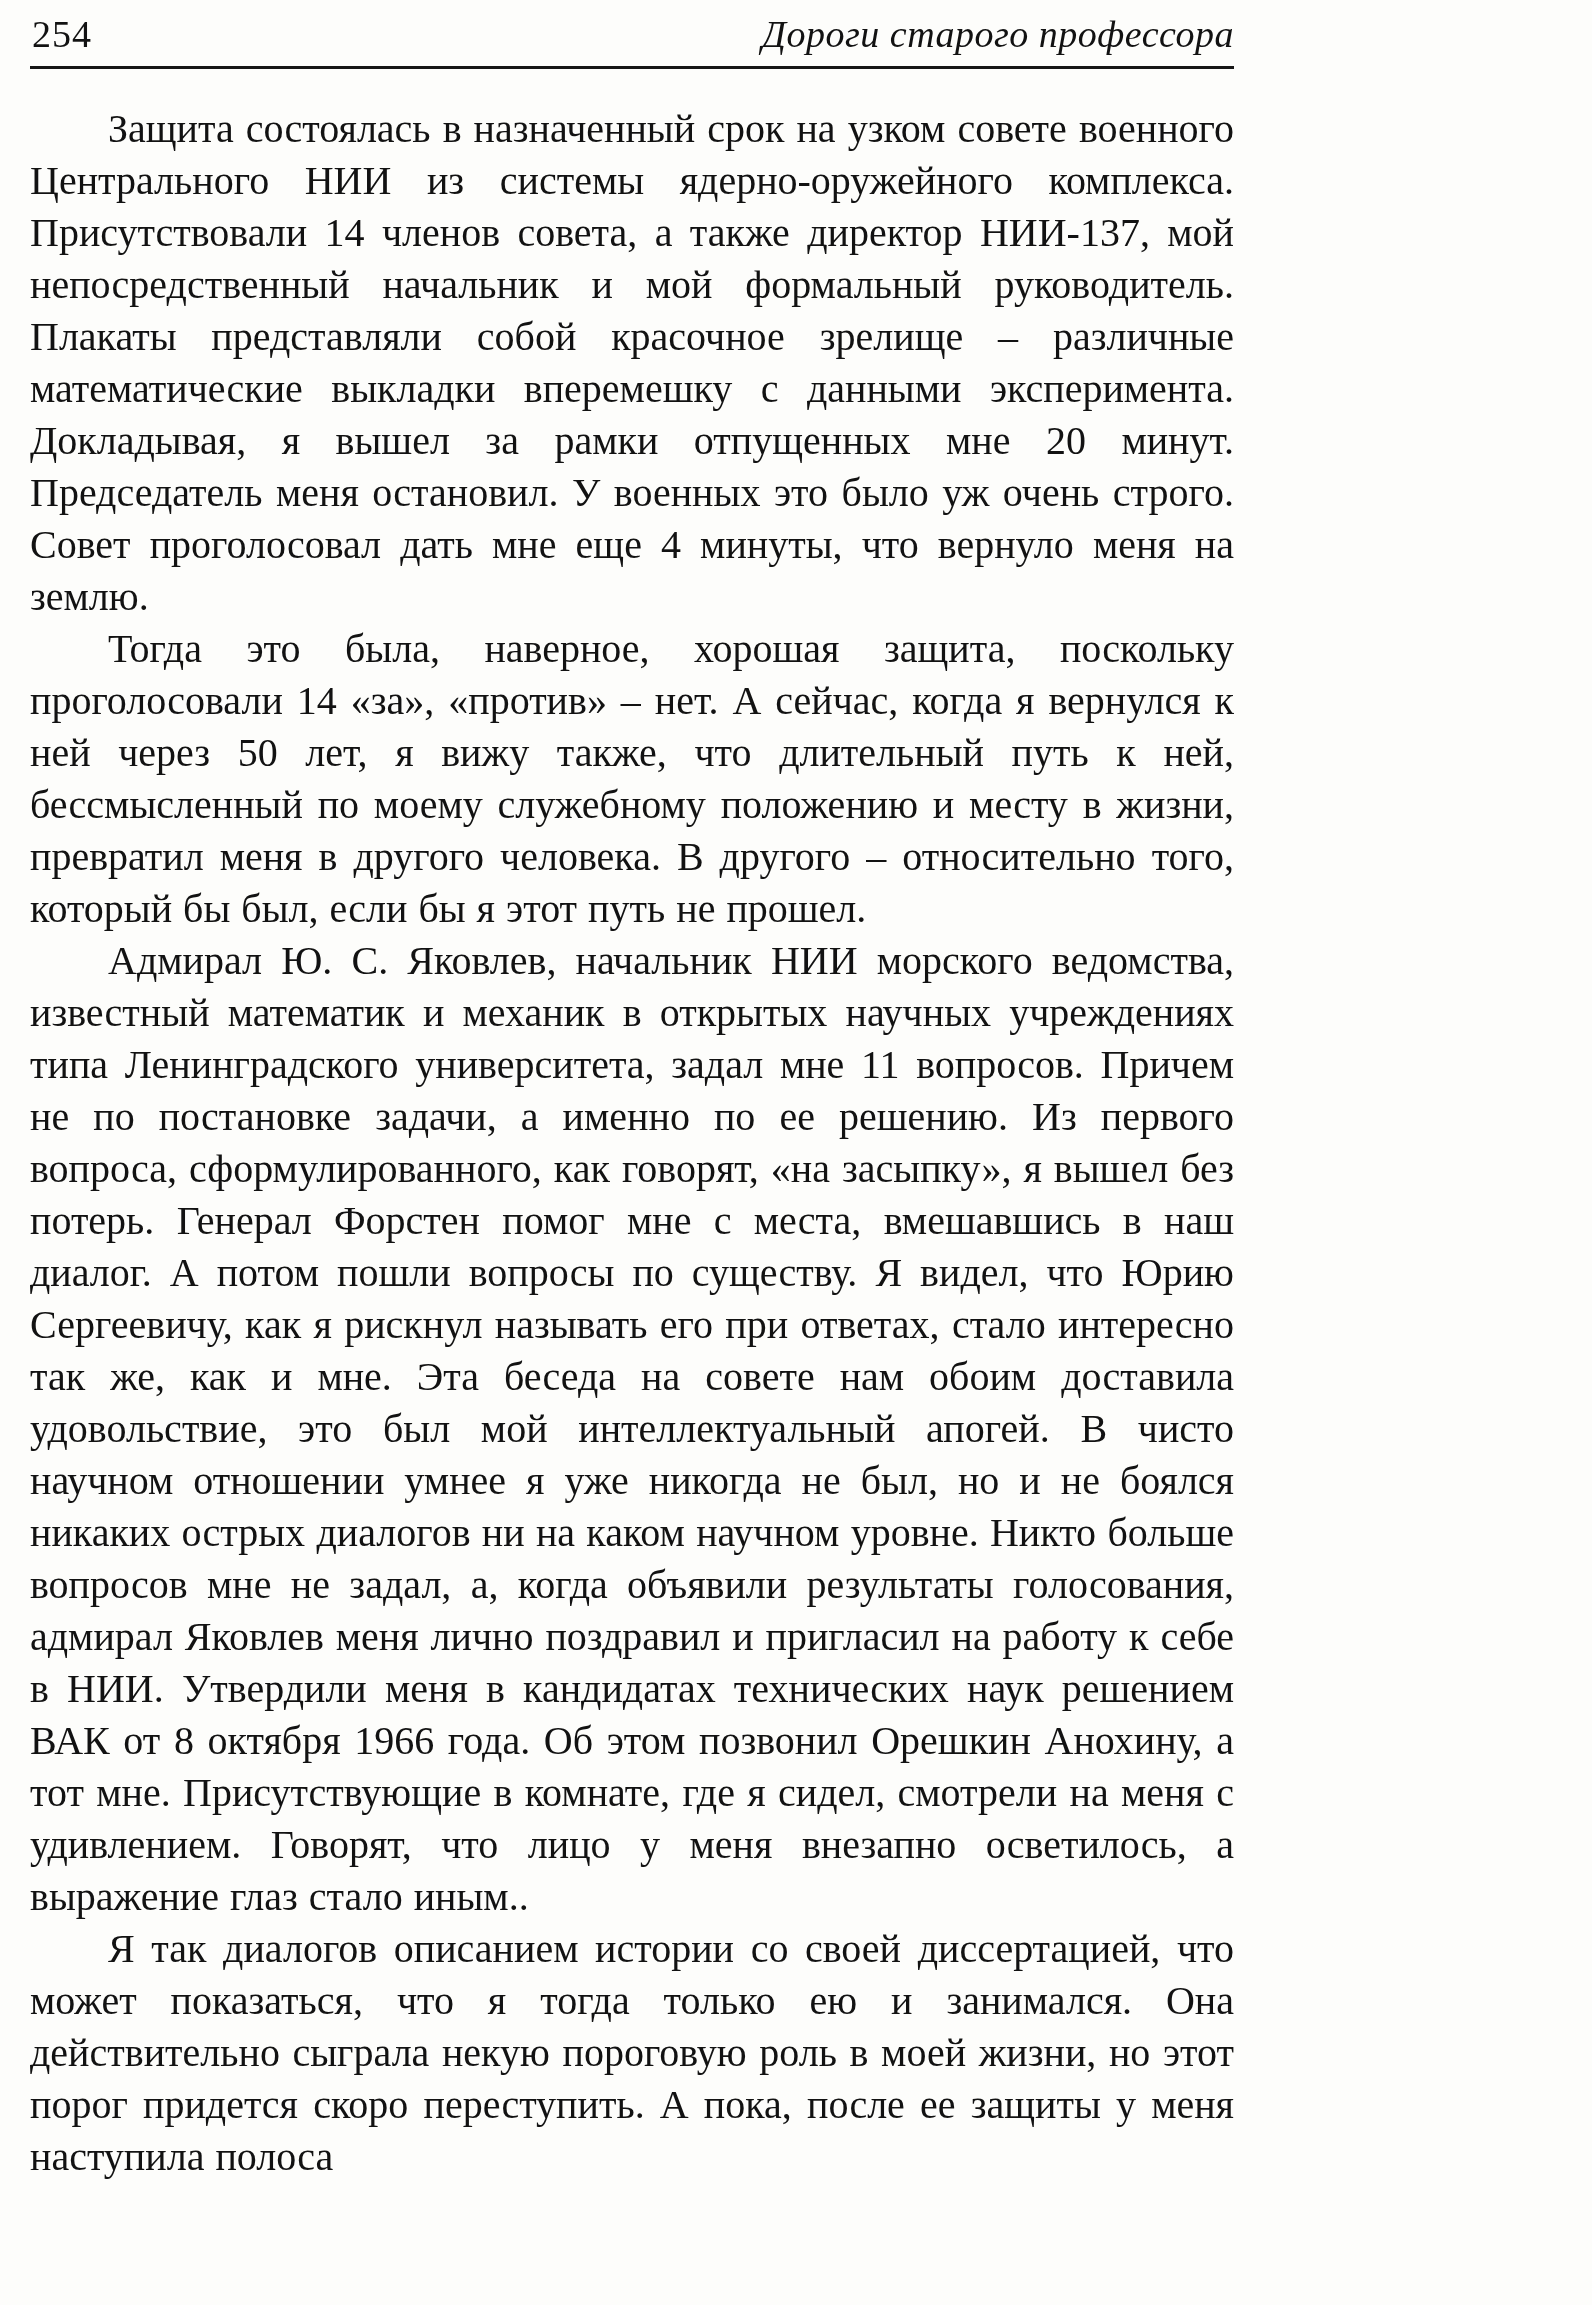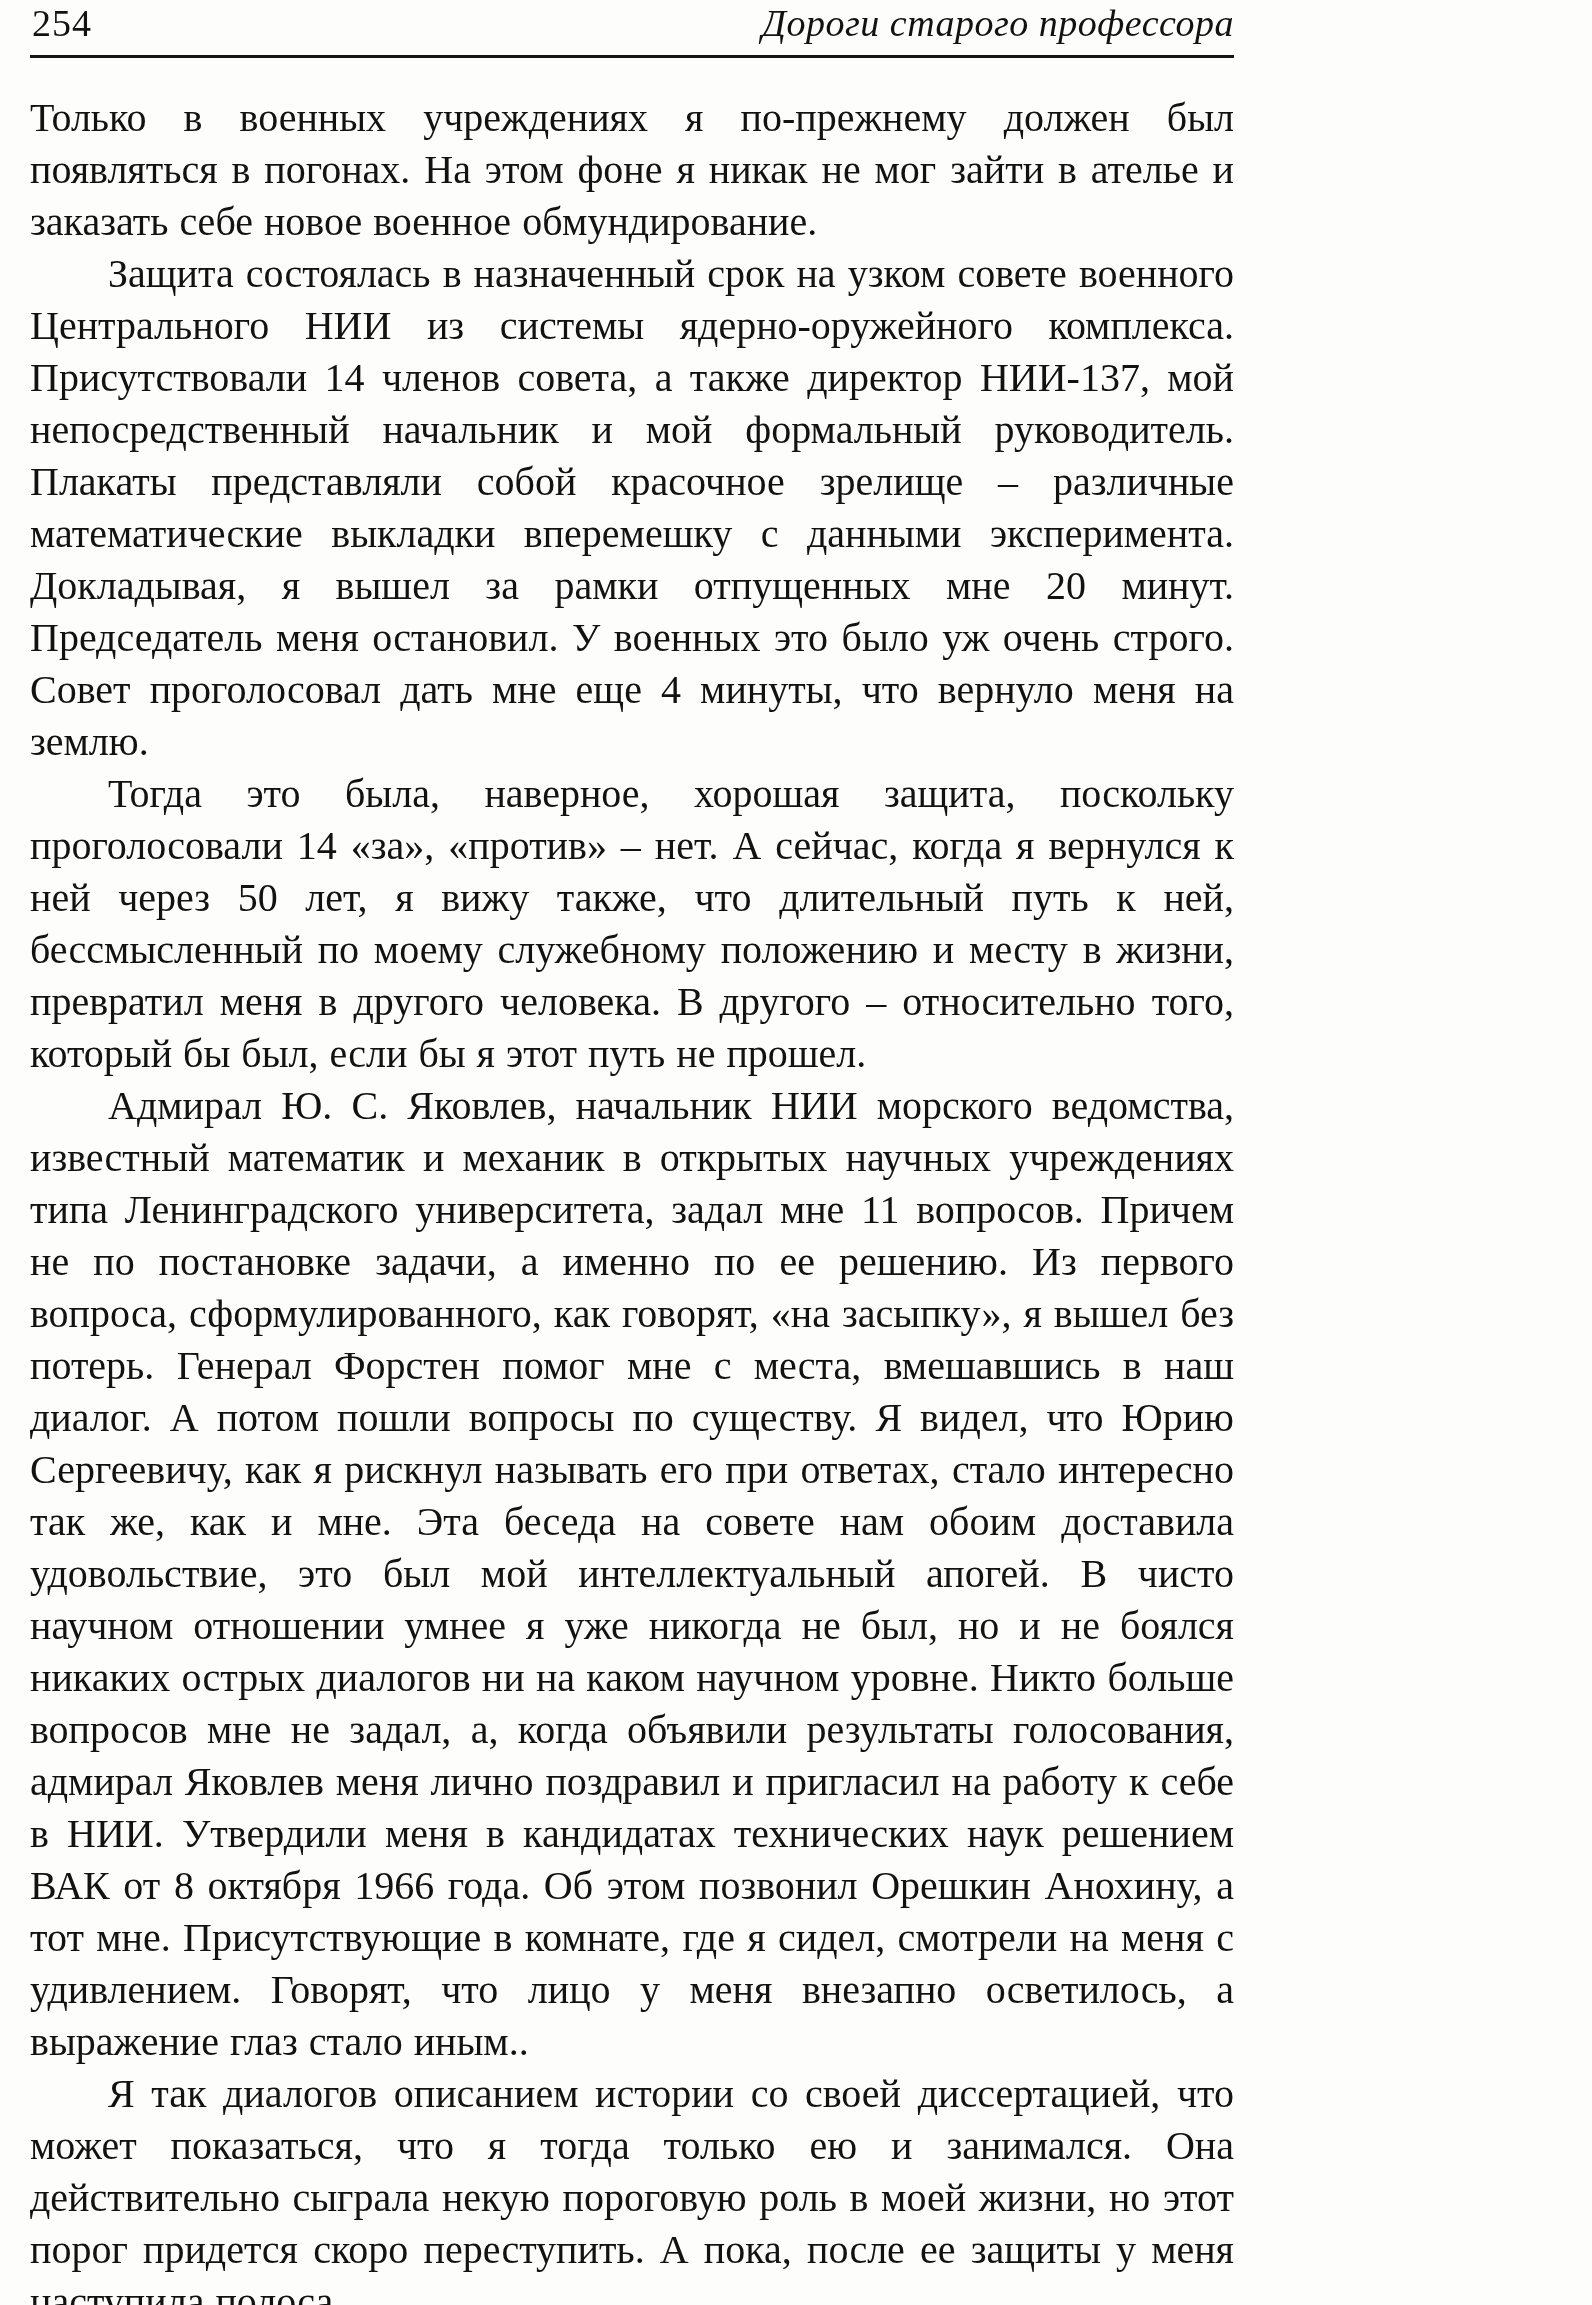--- a/index.html
+++ b/index.html
@@ -11,21 +11,21 @@
     height: 2305px;
     background: #fdfdfb;
     color: #121212;
     font-family: "Liberation Serif", "DejaVu Serif", serif;
     overflow: hidden;
   }
   .page {
     box-sizing: border-box;
     width: 1268px;
     height: 2305px;
-    padding: 1px 34px 0 30px;
+    padding: 12px 34px 0 30px;
   }
   .running-head {
     position: relative;
     height: 48px;
   }
   .page-number {
     position: absolute;
     left: 2px;
     top: 0;
     font-size: 38px;
@@ -68,21 +68,20 @@
 <div class="page">
 
   <header class="running-head">
     <span class="page-number">254</span>
     <span class="running-title">Дороги старого профессора</span>
   </header>
 
   <hr class="head-rule">
 
   <main class="body-text">
-    <p class="no-indent">Только в военных учреждениях я по-прежнему должен был появляться в погонах. На этом фоне я никак не мог зайти в ателье и заказать себе новое военное обмундирование.</p>
     <p>Защита состоялась в назначенный срок на узком совете военного Центрального НИИ из системы ядерно-оружейного комплекса. Присутствовали 14 членов совета, а также директор НИИ-137, мой непосредственный начальник и мой формальный руководитель. Плакаты представляли собой красочное зрелище – различные математические выкладки вперемешку с данными эксперимента. Докладывая, я вышел за рамки отпущенных мне 20 минут. Председатель меня остановил. У военных это было уж очень строго. Совет проголосовал дать мне еще 4 минуты, что вернуло меня на землю.</p>
     <p>Тогда это была, наверное, хорошая защита, поскольку проголосовали 14 «за», «против» – нет. А сейчас, когда я вернулся к ней через 50 лет, я вижу также, что длительный путь к ней, бессмысленный по моему служебному положению и месту в жизни, превратил меня в другого человека. В другого – относительно того, который бы был, если бы я этот путь не прошел.</p>
     <p>Адмирал Ю. С. Яковлев, начальник НИИ морского ведомства, известный математик и механик в открытых научных учреждениях типа Ленинградского университета, задал мне 11 вопросов. Причем не по постановке задачи, а именно по ее решению. Из первого вопроса, сформулированного, как говорят, «на засыпку», я вышел без потерь. Генерал Форстен помог мне с места, вмешавшись в наш диалог. А потом пошли вопросы по существу. Я видел, что Юрию Сергеевичу, как я рискнул называть его при ответах, стало интересно так же, как и мне. Эта беседа на совете нам обоим доставила удовольствие, это был мой интеллектуальный апогей. В чисто научном отношении умнее я уже никогда не был, но и не боялся никаких острых диалогов ни на каком научном уровне. Никто больше вопросов мне не задал, а, когда объявили результаты голосования, адмирал Яковлев меня лично поздравил и пригласил на работу к себе в НИИ. Утвердили меня в кандидатах технических наук решением ВАК от 8 октября 1966 года. Об этом позвонил Орешкин Анохину, а тот мне. Присутствующие в комнате, где я сидел, смотрели на меня с удивлением. Говорят, что лицо у меня внезапно осветилось, а выражение глаз стало иным..</p>
     <p>Я так диалогов описанием истории со своей диссертацией, что может показаться, что я тогда только ею и занимался. Она действительно сыграла некую пороговую роль в моей жизни, но этот порог придется скоро переступить. А пока, после ее защиты у меня наступила полоса</p>
   </main>
 
 </div>
 
 
 </body></html>

